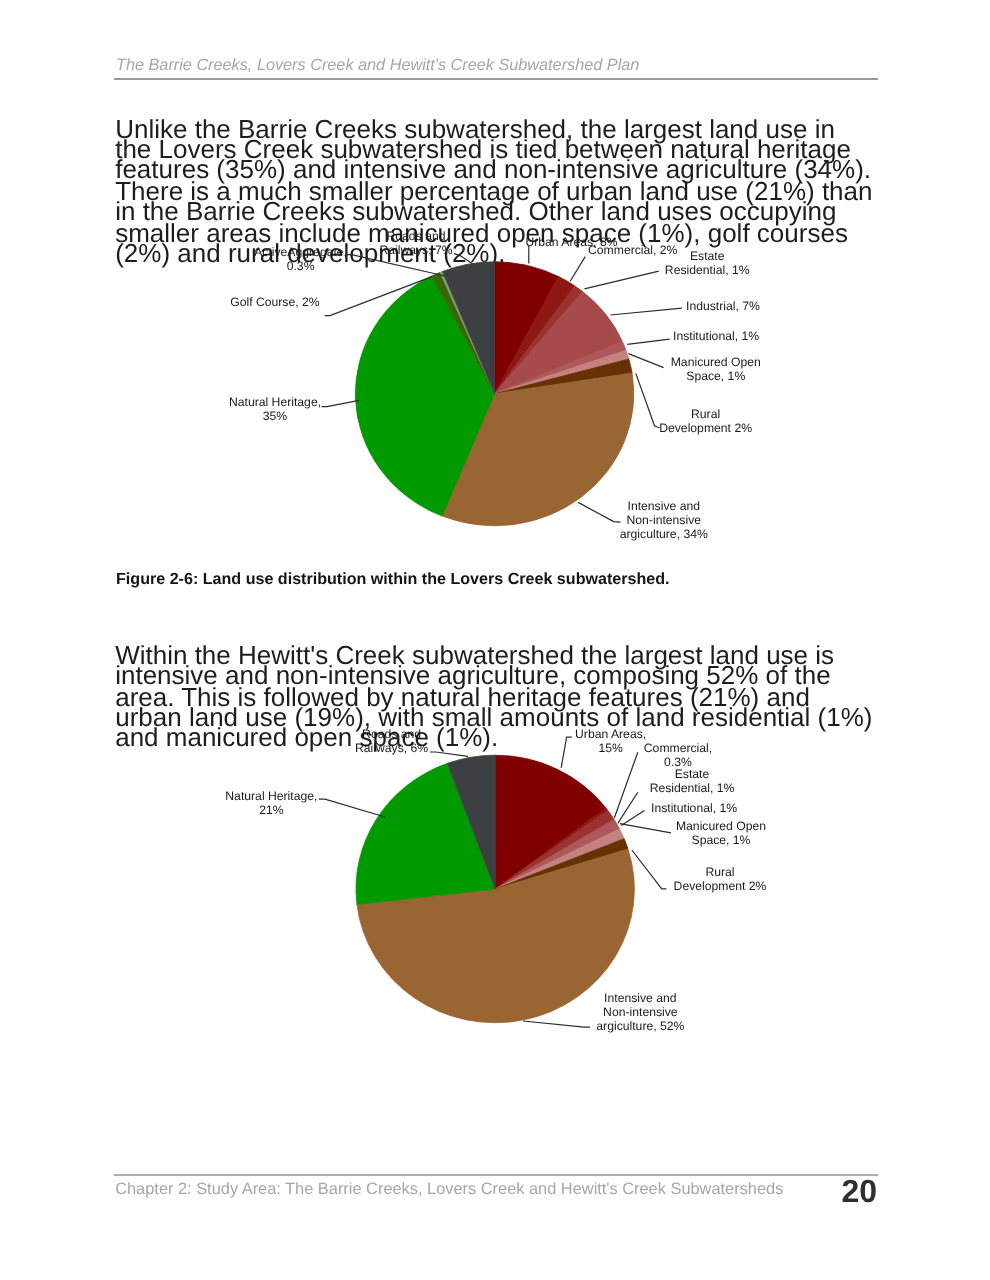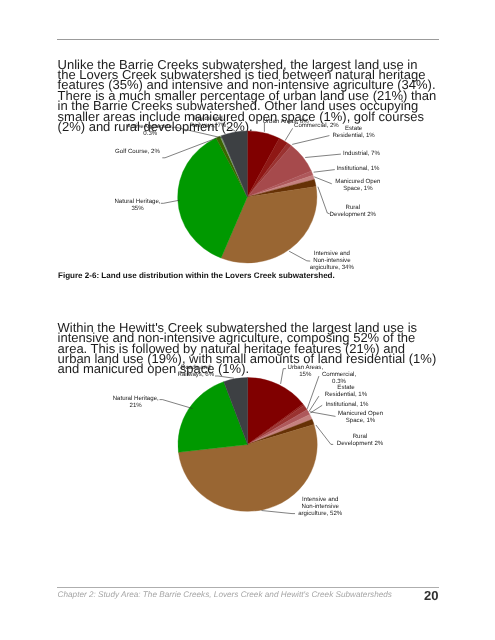--- a/index.html
+++ b/index.html
@@ -2,34 +2,35 @@
 <html><head>
 <meta charset="utf-8">
 <title>Land use distribution</title>
 <style>
 html,body{margin:0;padding:0;}
 body{width:495px;height:640px;background:#fff;font-family:"Liberation Sans",sans-serif;-webkit-font-smoothing:antialiased;text-rendering:geometricPrecision;}
 .page{position:relative;width:495px;height:640px;overflow:hidden;background:#fff;}
 .hdr{position:absolute;left:58.0px;top:28.0px;font-style:italic;font-size:8.15px;color:#a6a6a6;white-space:nowrap;}
 .hdr-rule{position:absolute;left:57px;top:38.6px;width:381.5px;height:0.8px;background:#9b9b9b;}
 .ftr-rule{position:absolute;left:57px;top:587.1px;width:381.5px;height:0.8px;background:#aeaeae;}
-.ftr{position:absolute;left:57.6px;top:589.8px;font-style:italic;font-size:8.2px;color:#a6a6a6;white-space:nowrap;text-align:right;}
-.pno{position:absolute;left:330px;top:588.2px;width:108.5px;text-align:right;font-size:13px;font-weight:bold;color:#2f2f2f;}
+.ftr{position:absolute;left:57.6px;top:589.8px;font-size:8.2px;color:#a6a6a6;white-space:nowrap;text-align:right;}
+.pno{position:absolute;left:330px;top:588.2px;width:108.5px;text-align:right;font-size:16px;font-weight:bold;color:#2f2f2f;}
 .para{position:absolute;left:57.6px;width:381px;font-size:13px;line-height:10.35px;color:#1d1d1d;}
 .cap{position:absolute;left:58.0px;font-size:8.05px;font-weight:bold;color:#141414;white-space:nowrap;}
 .chart{position:absolute;left:0;top:0;width:495px;height:640px;}
 .lbl{position:absolute;font-size:6.1px;line-height:7.05px;color:#1a1a1a;white-space:nowrap;}
 .lbl div{white-space:nowrap;}
 .ctr{text-align:center;}
 </style>
 </head>
 <body>
 
 <div class="page">
 
+  <div class="hdr">The Barrie Creeks, Lovers Creek and Hewitt's Creek Subwatershed Plan</div>
   <div class="hdr-rule"></div>
 
   <div class="para" style="top:59.8px;">Unlike the Barrie Creeks subwatershed, the largest land use in the Lovers Creek subwatershed is tied between natural heritage features (35%) and intensive and non-intensive agriculture (34%). There is a much smaller percentage of urban land use (21%) than in the Barrie Creeks subwatershed. Other land uses occupying smaller areas include manicured open space (1%), golf courses (2%) and rural development (2%).</div>
 
   <svg class="chart" viewBox="0 0 495 640" width="495" height="640">
   <g>
 <path d="M247.30,196.90L247.30,130.90A69.60,66.00 0 0 1 279.29,138.28Z" fill="#800000" stroke="#800000" stroke-width="0.4"></path>
 <path d="M247.30,196.90L279.29,138.28A69.60,66.00 0 0 1 287.47,143.00Z" fill="#8F1815" stroke="#8F1815" stroke-width="0.4"></path>
 <path d="M247.30,196.90L287.47,143.00A69.60,66.00 0 0 1 291.29,145.75Z" fill="#9A3230" stroke="#9A3230" stroke-width="0.4"></path>
 <path d="M247.30,196.90L291.29,145.75A69.60,66.00 0 0 1 311.28,170.91Z" fill="#A64A4C" stroke="#A64A4C" stroke-width="0.4"></path>
@@ -114,21 +115,21 @@
   <div class="lbl" style="left:352.8px;top:203.95px;transform:translateX(-50%);">
       <div class="ctr">Rural</div>
       <div class="ctr">Development 2%</div>
     </div>
   <div class="lbl" style="left:331.9px;top:249.75px;transform:translateX(-50%);">
       <div class="ctr">Intensive and</div>
       <div class="ctr">Non-intensive</div>
       <div class="ctr">argiculture, 34%</div>
     </div>
 
-  <div class="cap" style="top:271px;">Figure 2-6: Land use distribution within the Lovers Creek subwatershed.</div>
+  <div class="cap" style="top:285px;">Figure 2-6: Land use distribution within the Lovers Creek subwatershed.</div>
 
   <div class="para" style="top:323px;">Within the Hewitt's Creek subwatershed the largest land use is intensive and non-intensive agriculture, composing 52% of the area. This is followed by natural heritage features (21%) and urban land use (19%), with small amounts of land residential (1%) and manicured open space (1%).</div>
 
   <div class="lbl" style="left:195.8px;top:363.85px;transform:translateX(-50%);">
       <div class="ctr">Roads and</div>
       <div class="ctr">Railways, 6%</div>
     </div>
   <div class="lbl" style="left:135.7px;top:395.15px;transform:translateX(-50%);">
       <div class="ctr">Natural Heritage,</div>
       <div class="ctr">21%</div>

